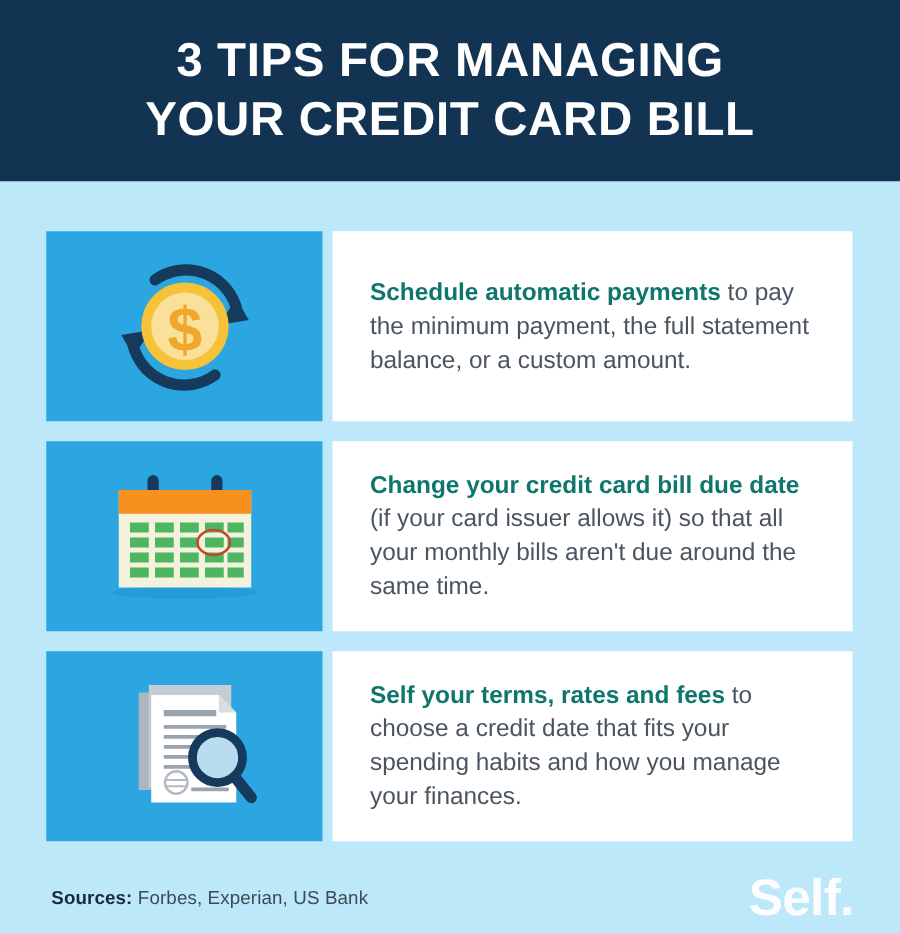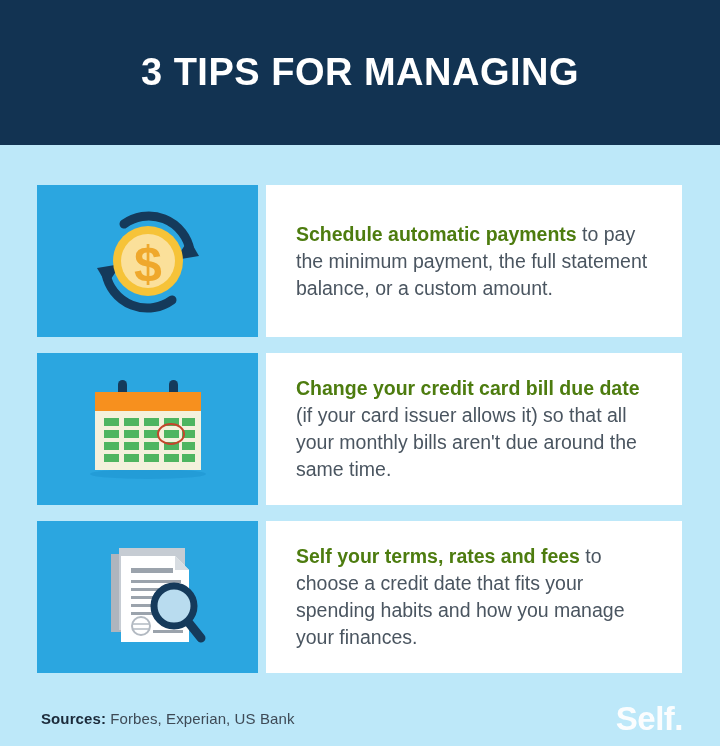--- a/index.html
+++ b/index.html
@@ -78,21 +78,21 @@
   }
   .tip-text {
     color: #4a5560;
     font-family: "Liberation Sans", sans-serif;
     font-size: 19.5px;
     line-height: 27px;
     padding: 0 24px 0 30px;
     margin: 0;
   }
   .tip-text b {
-    color: #4d7c0f;
+    color: #0f766e;
     font-weight: bold;
   }
 
   
   .icon-svg {
     display: block;
   }
 
   
   .footer {
@@ -114,33 +114,34 @@
     letter-spacing: 0.1px;
   }
   .sources b {
     color: #1b2a3a;
     font-weight: bold;
   }
   .logo {
     color: #ffffff;
     font-family: "Liberation Sans", sans-serif;
     font-weight: bold;
-    font-size: 33px;
+    font-size: 41px;
     letter-spacing: -0.5px;
     line-height: 33px;
     opacity: 0.95;
   }
 </style>
 </head>
 <body>
 
 <div class="infographic">
 
   <div class="header">
     <div class="header-title">3 TIPS FOR MANAGING</div>
+    <div class="header-title">YOUR CREDIT CARD BILL</div>
   </div>
 
   <div class="tips">
 
     <div class="tip-row">
       <div class="icon-panel">
         <svg class="icon-svg" width="150" height="118" viewBox="0 0 150 118">
 
           <path d="M33 72 a42 42 0 0 0 66 26" fill="none" stroke="#153A5B" stroke-width="9" stroke-linecap="round"></path>
           <path d="M117 48 a42 42 0 0 0 -66 -26" fill="none" stroke="#153A5B" stroke-width="9" stroke-linecap="round"></path>

